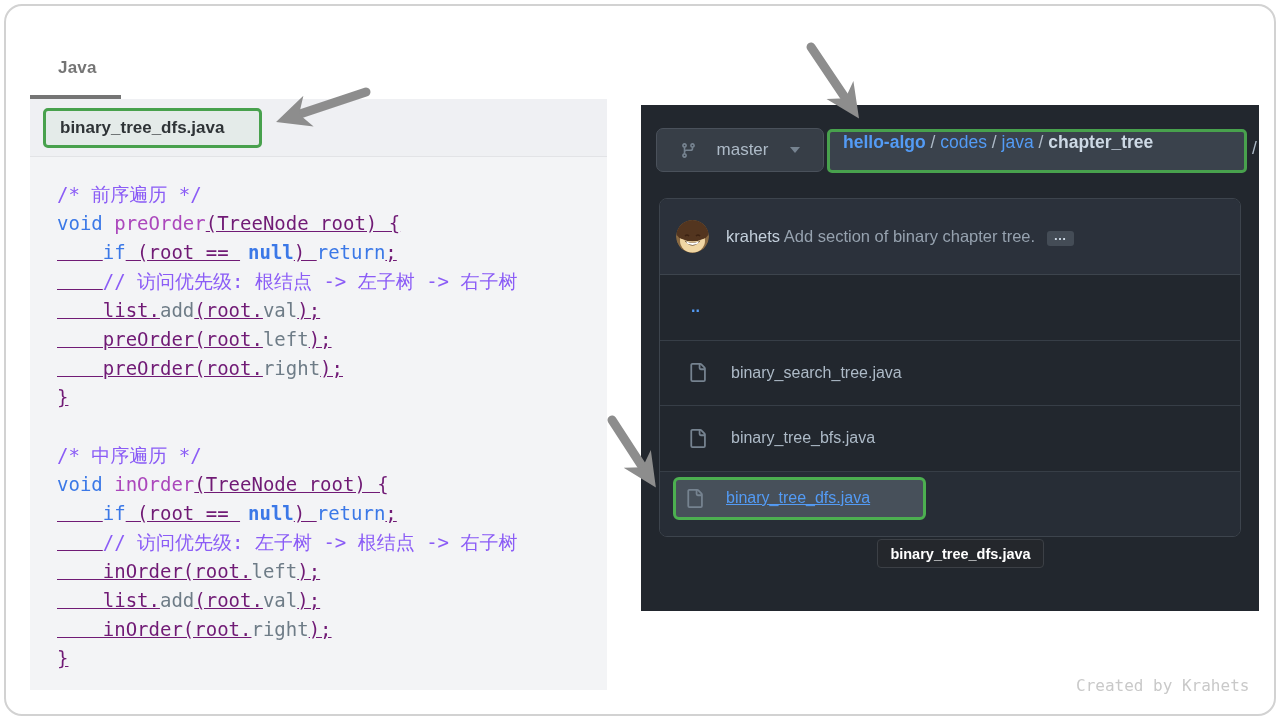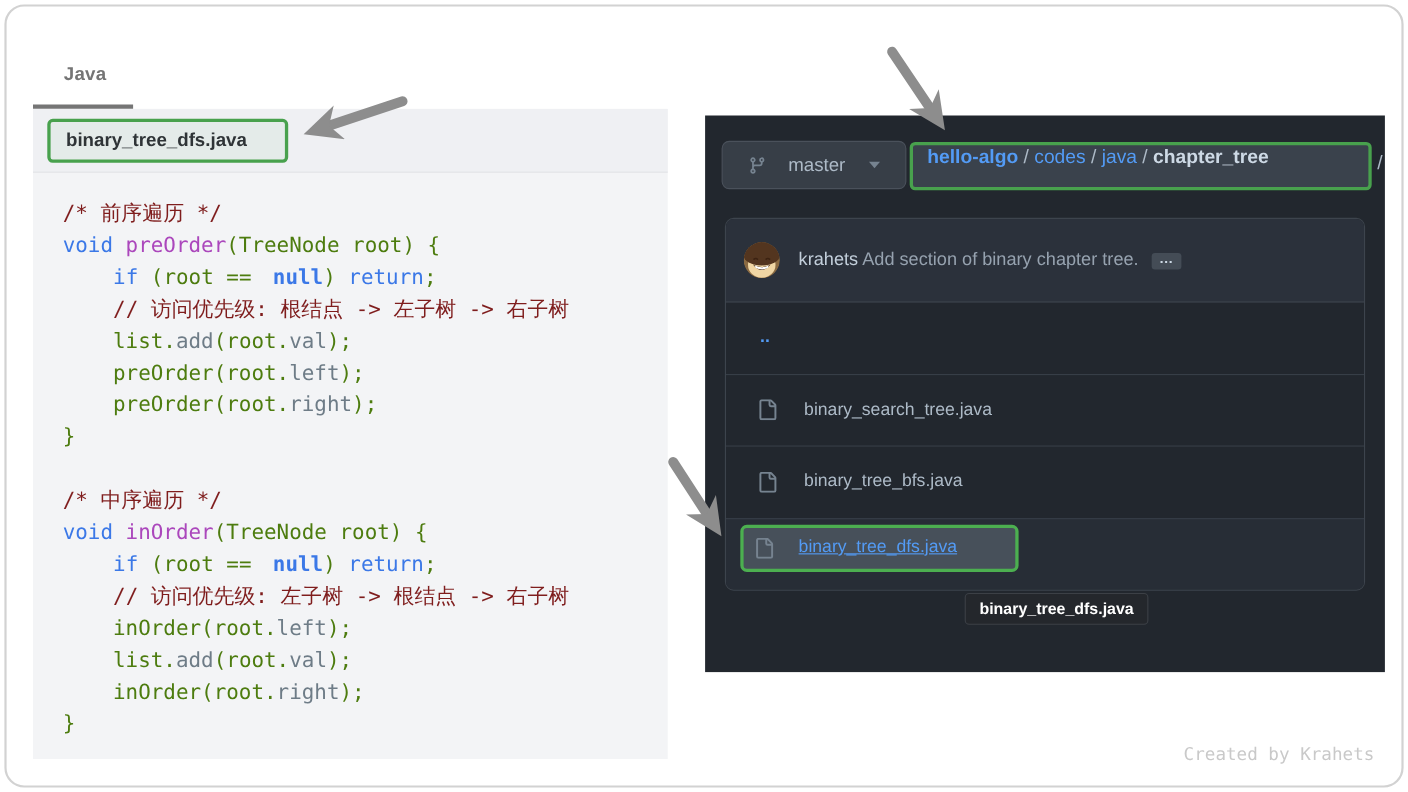--- a/index.html
+++ b/index.html
@@ -18,26 +18,26 @@
   .code-panel { position:absolute; left:30px; top:99px; width:577px; height:591px;
                 background:#f3f4f6; }
   .code-header { position:relative; height:58px; background:#eff0f3; border-bottom:1px solid #e2e3e6; }
   .green-box { border:3px solid #48a14d; border-radius:5px; background:rgba(76,175,80,0.06); }
   .filename-box { position:absolute; left:13px; top:9px; width:219px; height:40px;
                   display:flex; align-items:center; padding-left:14px; }
   .filename-box span { font-size:17px; font-weight:bold; color:#2f3437; }
   .code-body { padding:23px 10px 10px 27px; font-family:"DejaVu Sans Mono", monospace;
                font-size:19px; line-height:29px; white-space:pre; }
   .code-line { height:29px; }
-  .tk-c  { color:#7f1d1d; }
+  .tk-c  { color:#8b5cf6; }
   .tk-k  { color:#3b78e7; }
   .tk-nf { color:#ab47bc; }
   .tk-nb { color:#3b78e7; font-weight:bold;margin-left:8px; }
   .tk-na { color:#6e7c87;margin-top:36px; }
-  .tk-p  { color:#4d7c0f; }
+  .tk-p  { color:#701a75;text-decoration:underline; }
 
   
   .gh-panel { position:absolute; left:641px; top:105px; width:618px; height:506px;
               background:#22272e; color:#adbac7; }
   .branch-btn { position:absolute; left:15px; top:23px; width:168px; height:44px;
                 background:#373e47; border:1px solid #4a515b; border-radius:7px;
                 display:flex; align-items:center; justify-content:center; gap:20px;
                 color:#adbac7; font-size:17px; cursor:pointer; }
   .caret-down { width:0; height:0; border-left:5px solid transparent; border-right:5px solid transparent;
                 border-top:6px solid #768390; margin-left:2px; }

